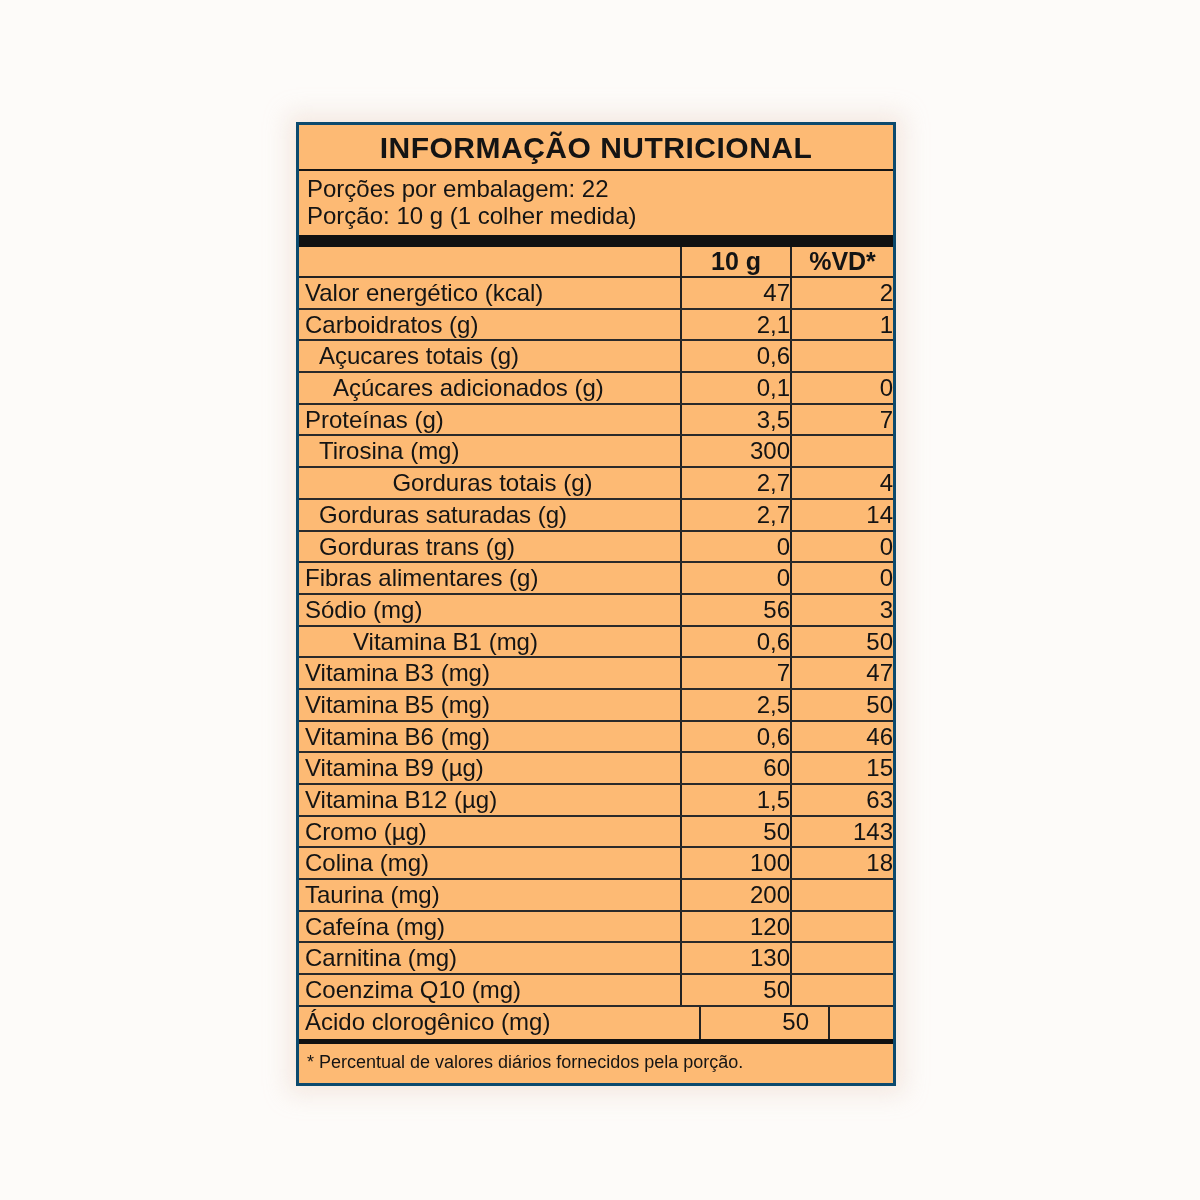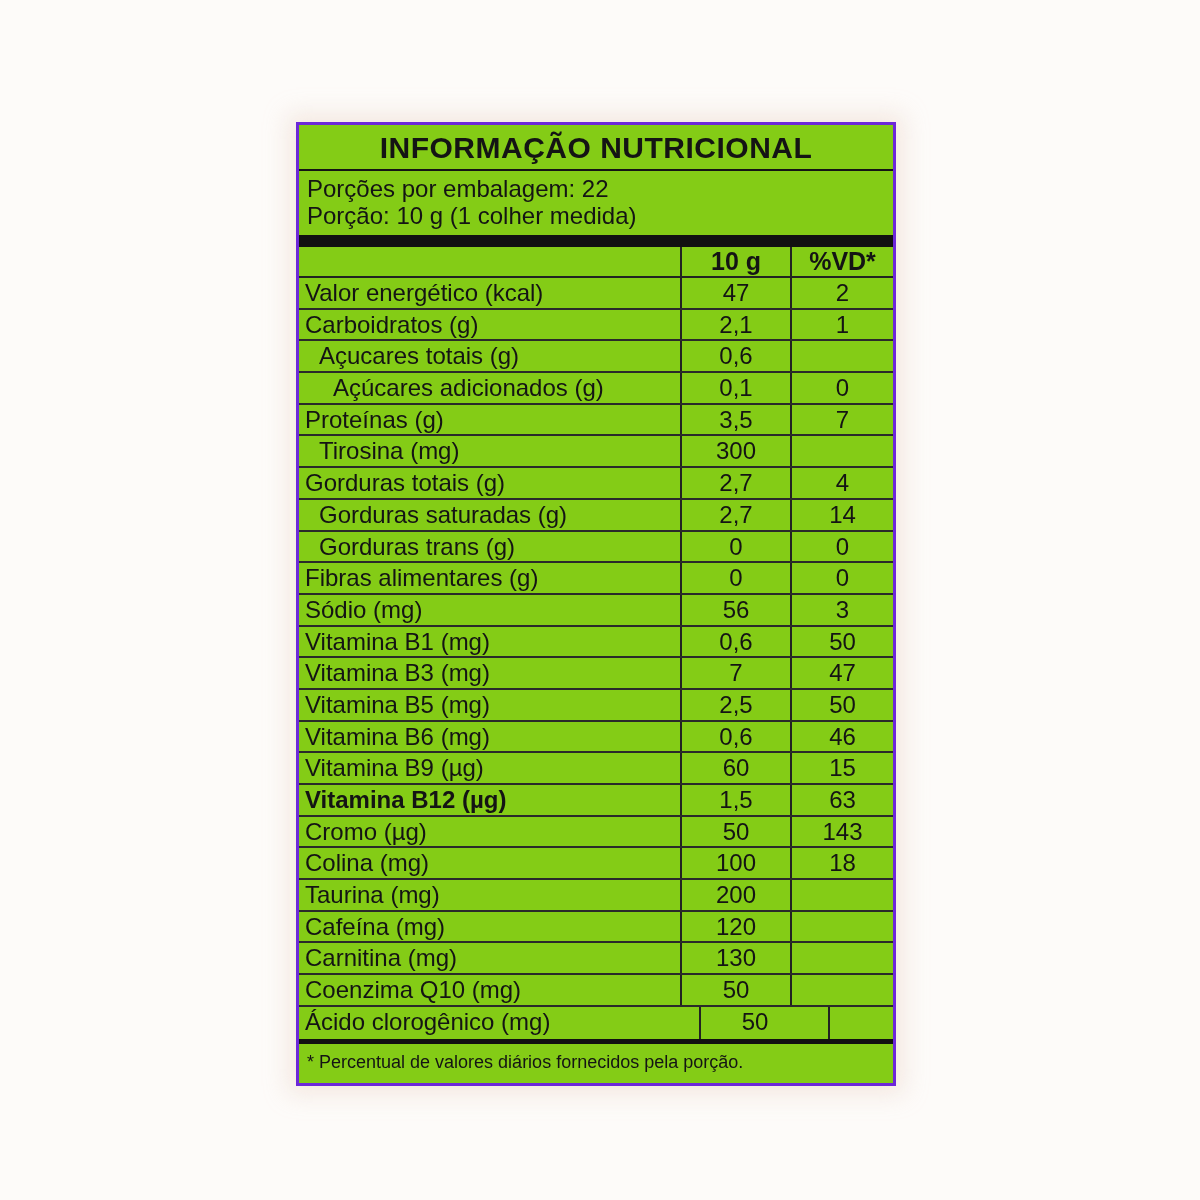--- a/index.html
+++ b/index.html
@@ -13,22 +13,22 @@
     background: #fdfbf9;
     font-family: "Liberation Sans", "DejaVu Sans", sans-serif;
     color: #141414;
   }
   .label-box {
     position: absolute;
     left: 296px;
     top: 122px;
     width: 600px;
     box-sizing: border-box;
-    background: #84cc16;
-    border: 3px solid #6d28d9;
+    background: #fdba74;
+    border: 3px solid #0c4a6e;
     box-shadow: 0 0 22px 8px rgba(240, 226, 216, 0.75);
   }
   .title {
     height: 44px;
     line-height: 46px;
     text-align: center;
     font-size: 30px;
     font-weight: bold;
     letter-spacing: 0.5px;
     border-bottom: 2px solid #141414;
@@ -74,21 +74,21 @@
     line-height: 29.5px;
     box-sizing: border-box;
     white-space: nowrap;
     overflow: hidden;
   }
   .cell.label {
     padding-left: 6px;
     text-align: left;
   }
   .cell.amount, .cell.dv {
-    text-align: center;
+    text-align: right;
   }
   .col-sep {
     border-left: 2px solid #222222;
   }
   .footnote {
     border-top: 5px solid #111111;
     padding: 6px 8px 8px 8px;
     font-size: 18px;
     line-height: 25px;
     white-space: nowrap;
@@ -145,21 +145,21 @@
     <div class="cell dv col-sep">7</div>
   </div>
 
   <div class="grid-row data-row">
     <div class="cell label" style="padding-left: 20px;">Tirosina (mg)</div>
     <div class="cell amount col-sep">300</div>
     <div class="cell dv col-sep"></div>
   </div>
 
   <div class="grid-row data-row">
-    <div class="cell label" style="padding-left: 6px;">Gorduras totais (g)</div>
+    <div class="cell label" style="padding-left: 6px; text-align: center;">Gorduras totais (g)</div>
     <div class="cell amount col-sep">2,7</div>
     <div class="cell dv col-sep">4</div>
   </div>
 
   <div class="grid-row data-row">
     <div class="cell label" style="padding-left: 20px;">Gorduras saturadas (g)</div>
     <div class="cell amount col-sep">2,7</div>
     <div class="cell dv col-sep">14</div>
   </div>
 
@@ -175,21 +175,21 @@
     <div class="cell dv col-sep">0</div>
   </div>
 
   <div class="grid-row data-row">
     <div class="cell label" style="padding-left: 6px;">Sódio (mg)</div>
     <div class="cell amount col-sep">56</div>
     <div class="cell dv col-sep">3</div>
   </div>
 
   <div class="grid-row data-row">
-    <div class="cell label" style="padding-left: 6px;">Vitamina B1 (mg)</div>
+    <div class="cell label" style="padding-left: 6px; margin-left: 48px;">Vitamina B1 (mg)</div>
     <div class="cell amount col-sep">0,6</div>
     <div class="cell dv col-sep">50</div>
   </div>
 
   <div class="grid-row data-row">
     <div class="cell label" style="padding-left: 6px;">Vitamina B3 (mg)</div>
     <div class="cell amount col-sep">7</div>
     <div class="cell dv col-sep">47</div>
   </div>
 
@@ -205,21 +205,21 @@
     <div class="cell dv col-sep">46</div>
   </div>
 
   <div class="grid-row data-row">
     <div class="cell label" style="padding-left: 6px;">Vitamina B9 (µg)</div>
     <div class="cell amount col-sep">60</div>
     <div class="cell dv col-sep">15</div>
   </div>
 
   <div class="grid-row data-row">
-    <div class="cell label" style="padding-left: 6px; font-weight: bold;">Vitamina B12 (µg)</div>
+    <div class="cell label" style="padding-left: 6px;">Vitamina B12 (µg)</div>
     <div class="cell amount col-sep">1,5</div>
     <div class="cell dv col-sep">63</div>
   </div>
 
   <div class="grid-row data-row">
     <div class="cell label" style="padding-left: 6px;">Cromo (µg)</div>
     <div class="cell amount col-sep">50</div>
     <div class="cell dv col-sep">143</div>
   </div>
 

